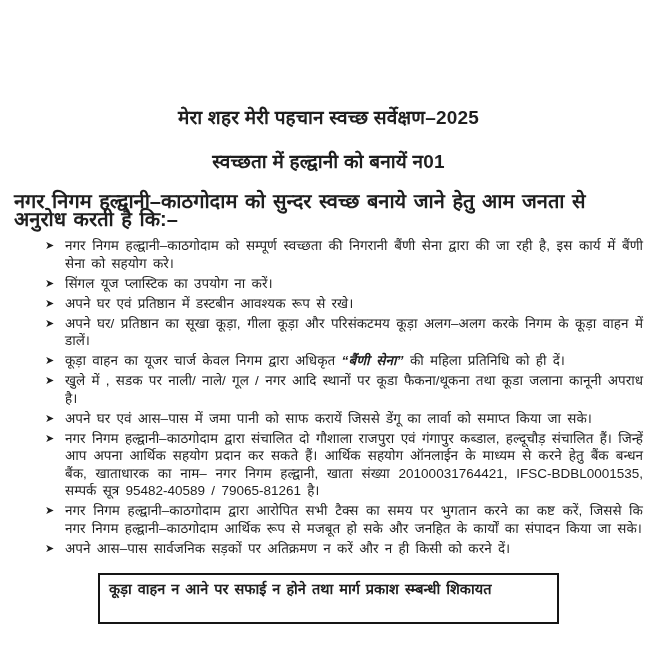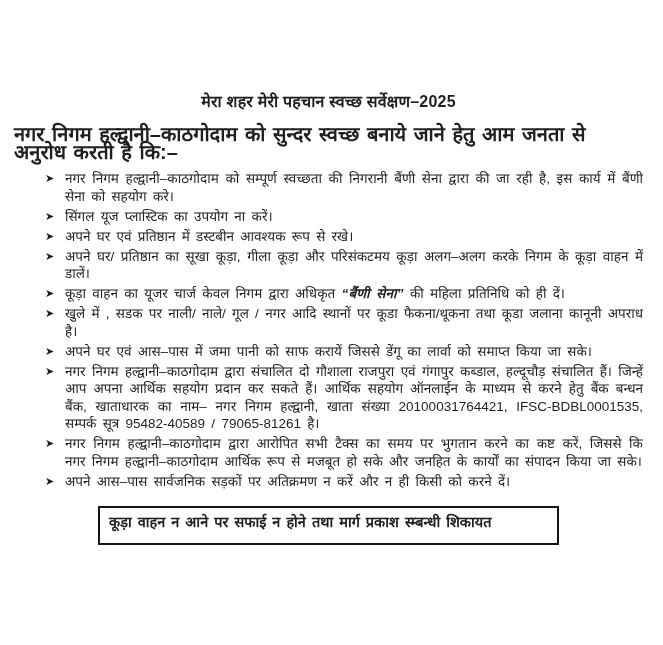--- a/index.html
+++ b/index.html
@@ -19,22 +19,22 @@
     box-sizing: border-box;
     width: 663px;
     height: 645px;
     padding: 88px 20px 0 14px;
     background: #ffffff;
   }
   .titles {
     text-align: center;
   }
   .title-line {
-    margin: 0;
-    font-size: 16px;
+    margin: 16px;
+    font-size: 19px;
     line-height: 28px;
     font-weight: 700;
     letter-spacing: 0.2px;
   }
   .intro {
     margin: 9px 0 0 0;
     font-size: 20px;
     line-height: 18px;
     font-weight: 700;
     word-spacing: 2px;
@@ -64,34 +64,35 @@
     word-spacing: 2.5px;
   }
   .bt b i {
     letter-spacing: 0.2px;
   }
   .box {
     box-sizing: border-box;
     width: 461px;
     margin: 16px auto 0 auto;
     border: 2px solid #151515;
-    padding: 4px 9px 11px 9px;
+    padding: 4px 9px 23px 9px;
     font-size: 14.5px;
     line-height: 20px;
     font-weight: 700;
     word-spacing: 2px;
   }
 </style>
 </head>
 <body>
 
 <div class="page">
 
   <div class="titles">
     <h1 class="title-line">मेरा शहर मेरी पहचान स्वच्छ सर्वेक्षण–2025</h1>
+    <h1 class="title-line">स्वच्छता में हल्द्वानी को बनायें न01</h1>
   </div>
 
   <p class="intro">नगर निगम हल्द्वानी–काठगोदाम को सुन्दर स्वच्छ बनाये जाने हेतु आम जनता से अनुरोध करती है कि:–</p>
 
   <ul class="bullets">
     <li>
       <span class="mk">➤</span>
       <span class="bt">नगर निगम हल्द्वानी–काठगोदाम को सम्पूर्ण स्वच्छता की निगरानी बैंणी सेना द्वारा की जा रही है, इस कार्य में बैंणी सेना को सहयोग करे।</span>
     </li>
     <li>

